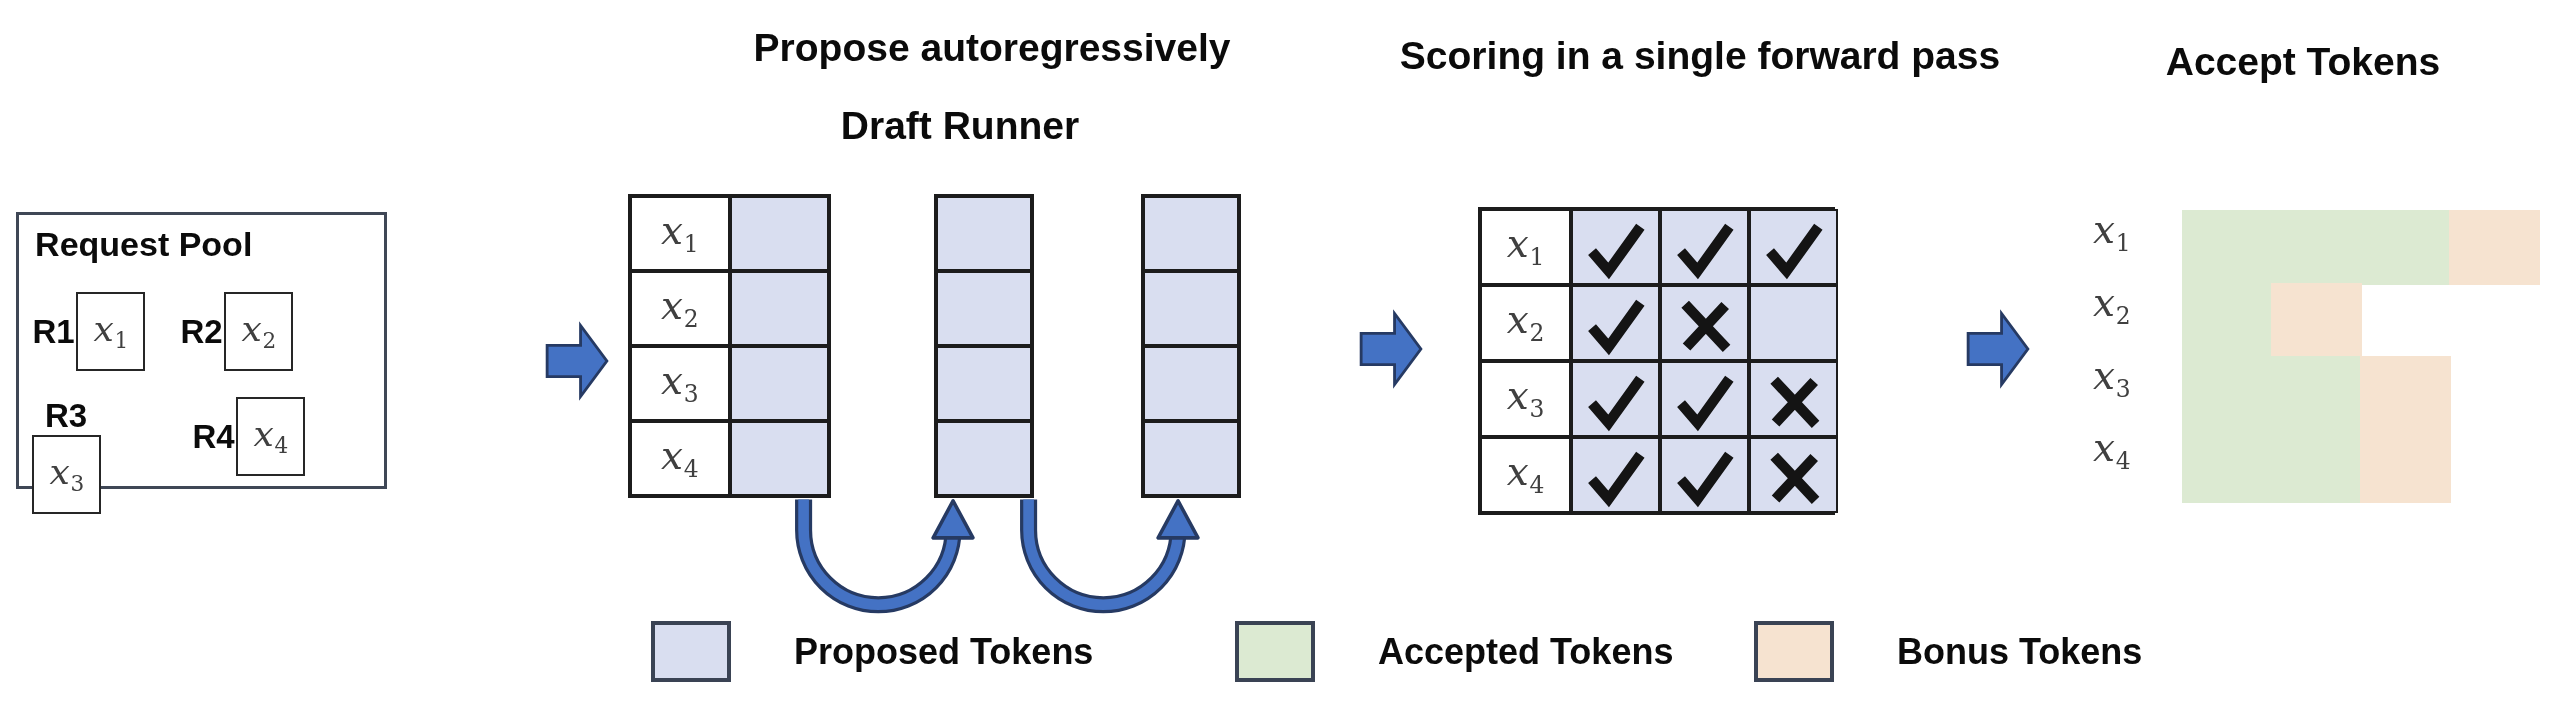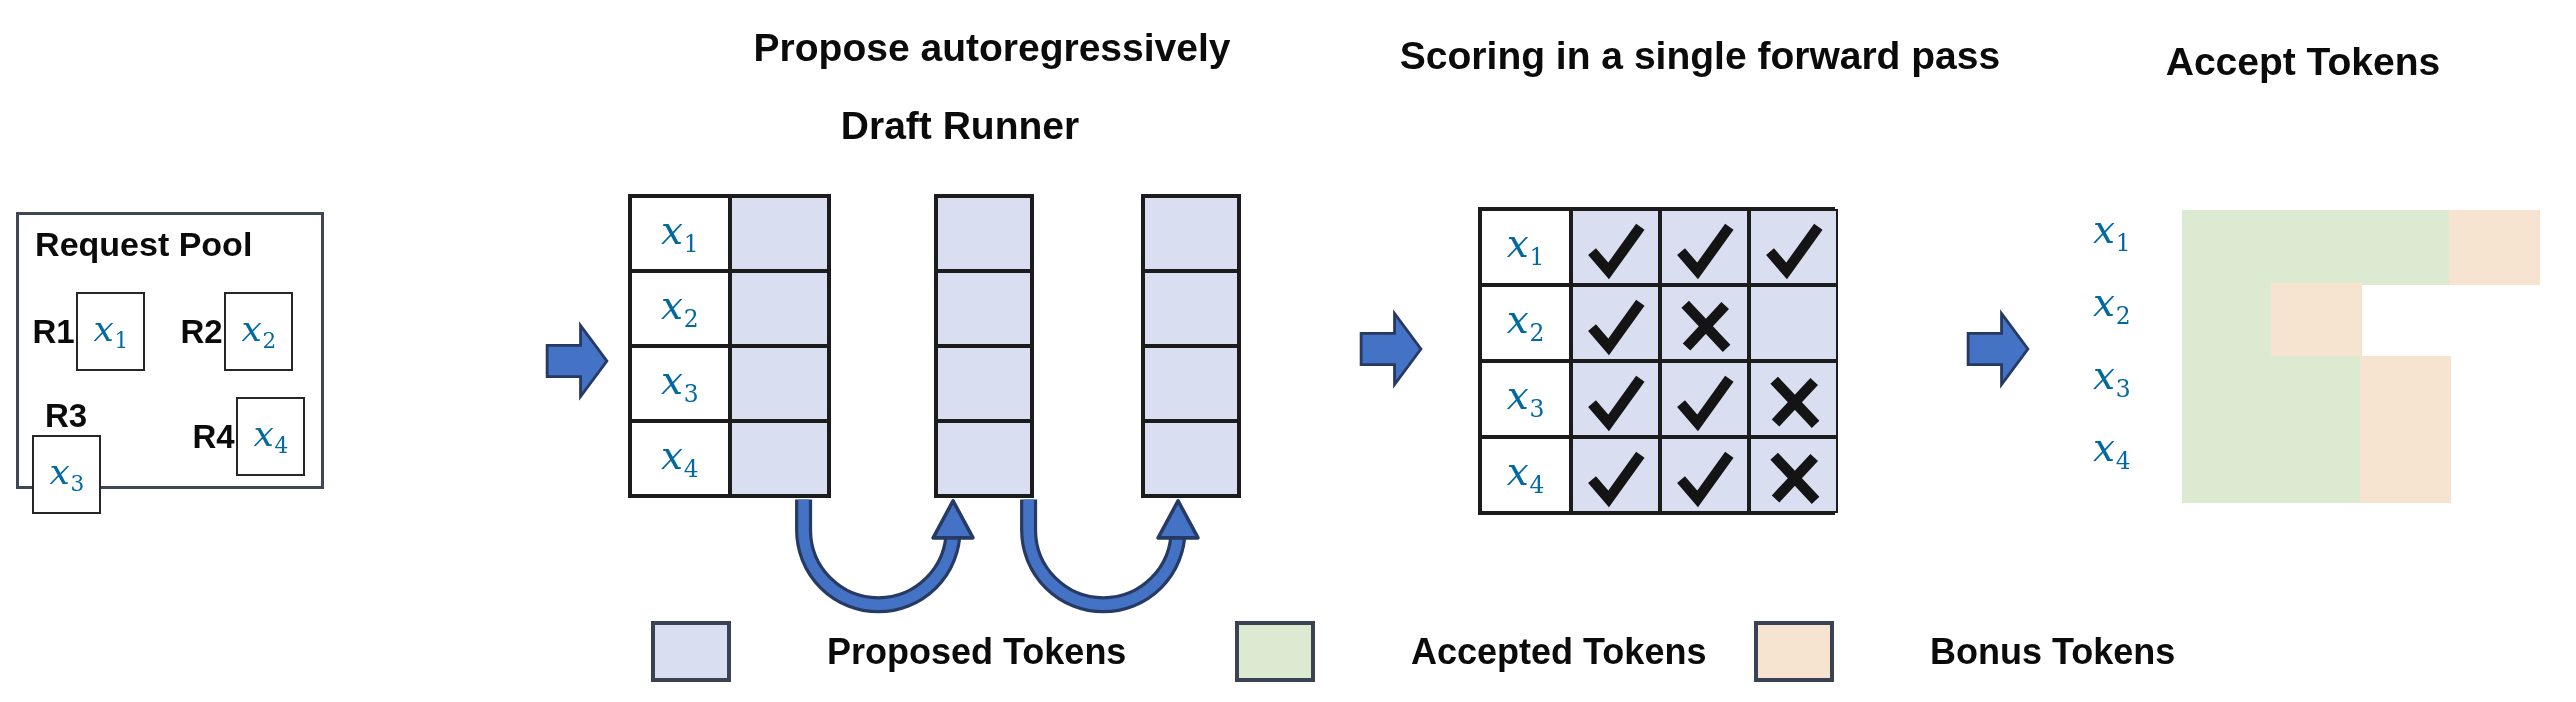--- a/index.html
+++ b/index.html
@@ -12,25 +12,25 @@
     overflow:hidden;
   }
   
   .stage-title{
     position:absolute;
     transform:translateX(-50%);
     font-size:39px;font-weight:600;
     letter-spacing:0px;white-space:nowrap;color:#0b0b0b;
   }
   
-  .tok{font-family:"DejaVu Serif", serif;font-style:italic;font-size:39px;line-height:1;color:#0369a1;}
+  .tok{font-family:"DejaVu Serif", serif;font-style:italic;font-size:39px;line-height:1;color:#404040;}
   .tok sub{font-style:normal;font-size:0.60em;vertical-align:-0.35em;margin-left:0.7px;}
   
   #request-pool{
-    position:absolute;left:16.4px;top:212px;width:308px;height:277px;
+    position:absolute;left:16.4px;top:212px;width:371px;height:277px;
     border:3.6px solid #3f4756;background:#fff;box-sizing:border-box;
   }
   #request-pool-title{position:absolute;left:15.7px;top:10px;font-size:34px;font-weight:600;color:#0b0b0b;}
   .req-item{position:absolute;display:flex;align-items:center;}
   .req-item .rid{font-size:33px;font-weight:600;width:44px;color:#0b0b0b;}
   .req-item .rbox{
     width:69px;height:79px;border:2.9px solid #262626;box-sizing:border-box;
     background:#fff;display:flex;align-items:center;justify-content:center;
   }
   .req-item .rbox .tok{font-size:36px;}
@@ -50,21 +50,21 @@
   #draft-col-2{left:934px;top:194px;width:100px;height:304px;display:grid;grid-template-rows:repeat(4,1fr);}
   #draft-col-3{left:1141px;top:194px;width:100px;height:304px;display:grid;grid-template-rows:repeat(4,1fr);}
   
   #target-grid{left:1478px;top:207px;width:357px;height:308px;display:grid;grid-template-columns:91px 89px 89px 89px;grid-template-rows:repeat(4,1fr);}
   #target-grid .mark svg{display:block;}
   
   .accept-row{position:absolute;left:2093px;display:flex;}
   .accept-row .cell{width:91px;height:75px;flex:none;}
   .accept-row .cell + .cell{margin-left:-2.1px;}
   
-  .legend-item{position:absolute;top:621px;display:flex;align-items:center;gap:96px;}
+  .legend-item{position:absolute;top:621px;display:flex;align-items:center;gap:63px;}
   .legend-swatch{width:80px;height:61px;border:4.3px solid #3a4354;box-sizing:border-box;flex:none;}
   .legend-label{font-size:36px;font-weight:600;color:#0b0b0b;white-space:nowrap;}
   .legend-pos-0{left:651px;}
   .legend-pos-1{left:1219px;padding-left:16px;}
   .legend-pos-2{left:1754px;}
   
   .block-arrow{position:absolute;}
   .loop-arrow{position:absolute;}
 </style>
 </head>

